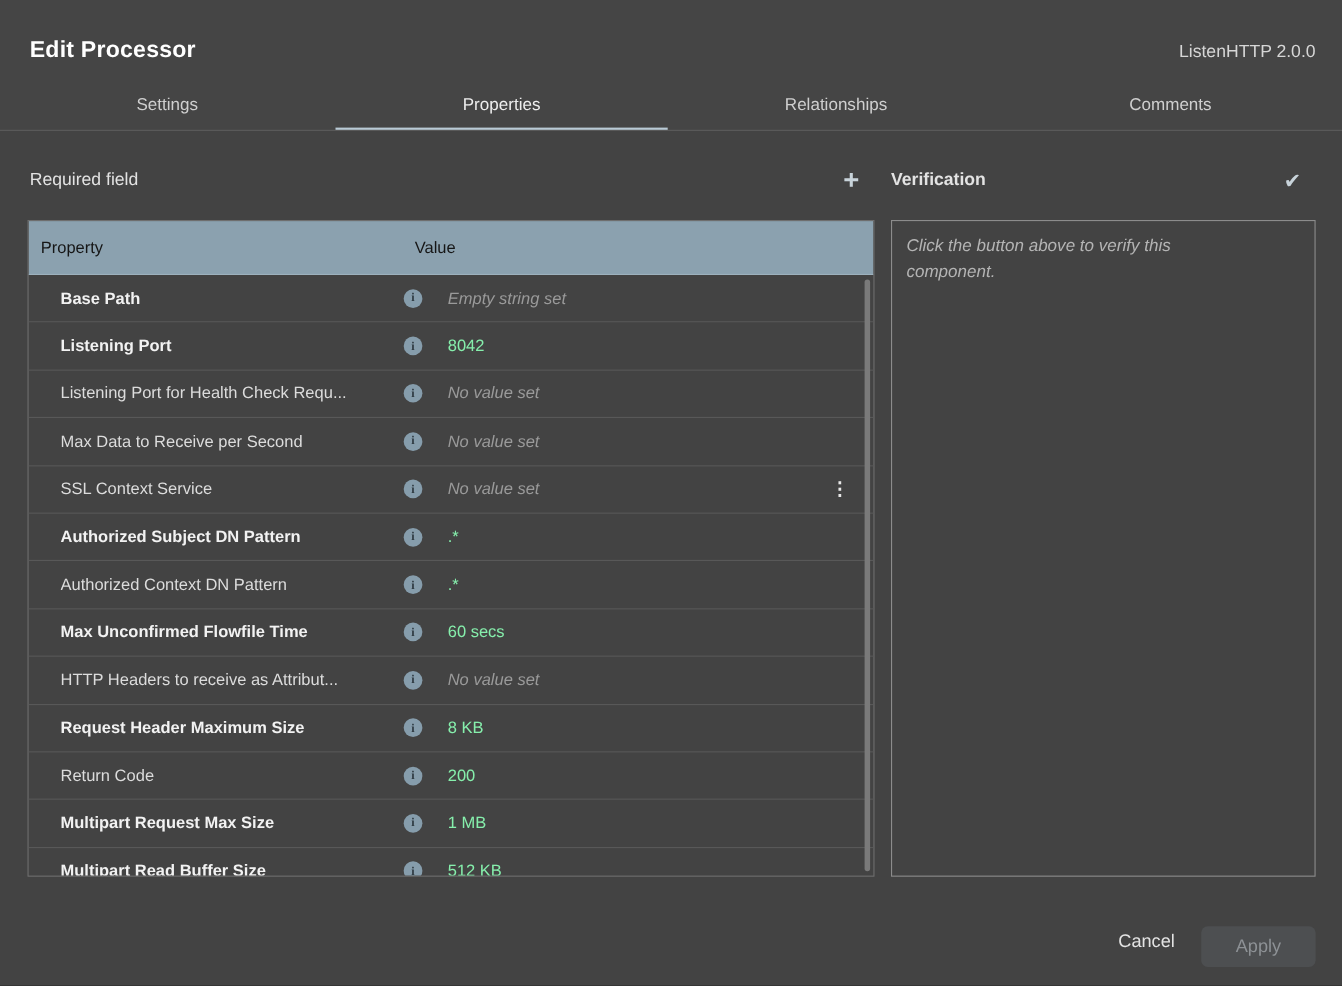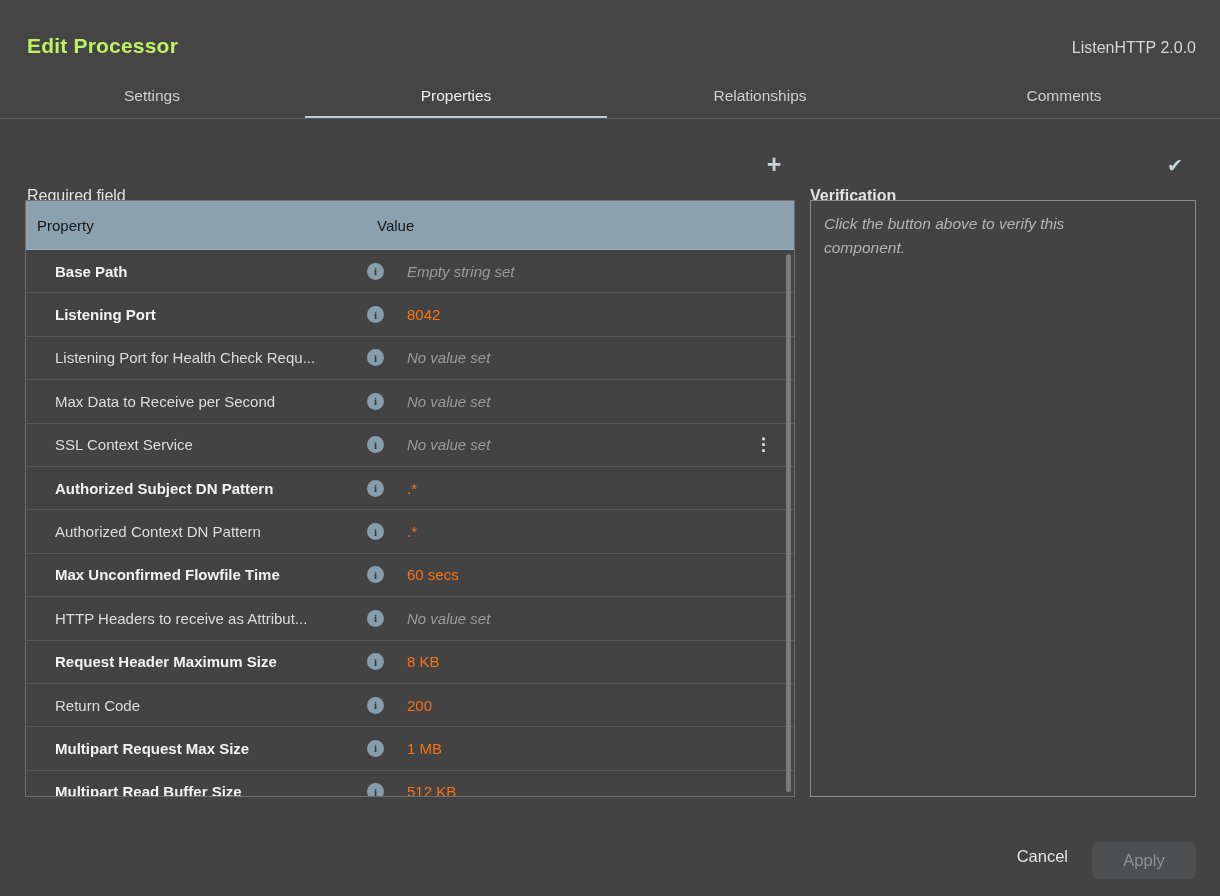--- a/index.html
+++ b/index.html
@@ -7,32 +7,32 @@
   body { font-family:"Liberation Sans", sans-serif; }
 
   .dialog {
     position:relative; width:1220px; height:896px;
     background:#434343; color:#e8e8e8; overflow:hidden;
   }
 
   
   .dlg-header { position:absolute; top:0; left:0; right:0; height:119px;
     background:#454545; border-bottom:1px solid #5c5c5c; }
-  .dlg-title { position:absolute; left:27px; top:34px; font-size:21px; font-weight:700; color:#bef264; letter-spacing:.2px; }
+  .dlg-title { position:absolute; left:27px; top:34px; font-size:21px; font-weight:700; color:#ffffff; letter-spacing:.2px; }
   .dlg-version { position:absolute; right:24px; top:39px; font-size:16px; color:#d6d6d6; }
 
   .tabs { position:absolute; left:0; right:4px; bottom:0; height:44px; display:flex; }
   .tab { flex:1; display:flex; align-items:center; justify-content:center;
     font-size:15.5px; color:#cfcfcf; cursor:pointer; position:relative; }
   .tab.active { color:#ededed; }
   .tab.active::after { content:""; position:absolute; left:1px; right:1px; bottom:0;
     height:2px; background:#b9cad5; }
 
   
-  .section-heading { position:absolute; font-size:16px; color:#e3e3e3;margin-top:32px; }
+  .section-heading { position:absolute; font-size:16px; color:#e3e3e3; }
   .req-heading { left:27px; top:155px; }
   .ver-heading { left:810px; top:155px; font-weight:700; }
 
   .icon-btn { position:absolute; width:30px; height:30px; display:flex; align-items:center;
     justify-content:center; cursor:pointer; color:#c8d3da; background:transparent; border:none; }
   .add-btn { left:759px; top:149px; font-size:25px; font-weight:700; }
   .verify-btn { left:1160px; top:150px; font-size:19px; }
 
   
   .prop-table { position:absolute; left:25px; top:200px; width:770px; height:597px;
@@ -43,21 +43,21 @@
   .th-property { width:340px; }
   .th-value { flex:1; }
   .trow { display:flex; align-items:center; height:43.4px; padding-left:11px;
     border-bottom:1px solid #585858; font-size:15px; cursor:pointer; }
   .td-name { width:312px; color:#dcdcdc; white-space:nowrap; overflow:hidden;margin-left:18px; }
   .trow.required .td-name { font-weight:700; color:#f2f2f2; }
   .td-info { width:28px; display:flex; align-items:center; }
   .info-icon { width:17px; height:17px; border-radius:50%; background:#869dac; color:#2e3a41;
     font-size:11px; font-weight:700; font-style:normal; display:flex; align-items:center;
     justify-content:center; font-family:"Liberation Serif", serif; cursor:pointer; }
-  .td-value { flex:1; color:#f97316; padding-left:12px; white-space:nowrap; overflow:hidden; }
+  .td-value { flex:1; color:#86efac; padding-left:12px; white-space:nowrap; overflow:hidden; }
   .td-value.placeholder { color:#9a9a9a; font-style:italic; }
   .row-menu { margin-left:auto; margin-right:22px; color:#e8e8e8; font-size:17px;
     font-weight:700; cursor:pointer; line-height:1; }
 
   .vscrollbar { position:absolute; right:3px; top:53px; width:5px; height:538px;
     background:#7a7a7a; border-radius:3px; }
 
   
   .ver-box { position:absolute; left:810px; top:200px; width:386px; height:597px;
     border:1px solid #8c8c8c; padding:11px 13px; }

